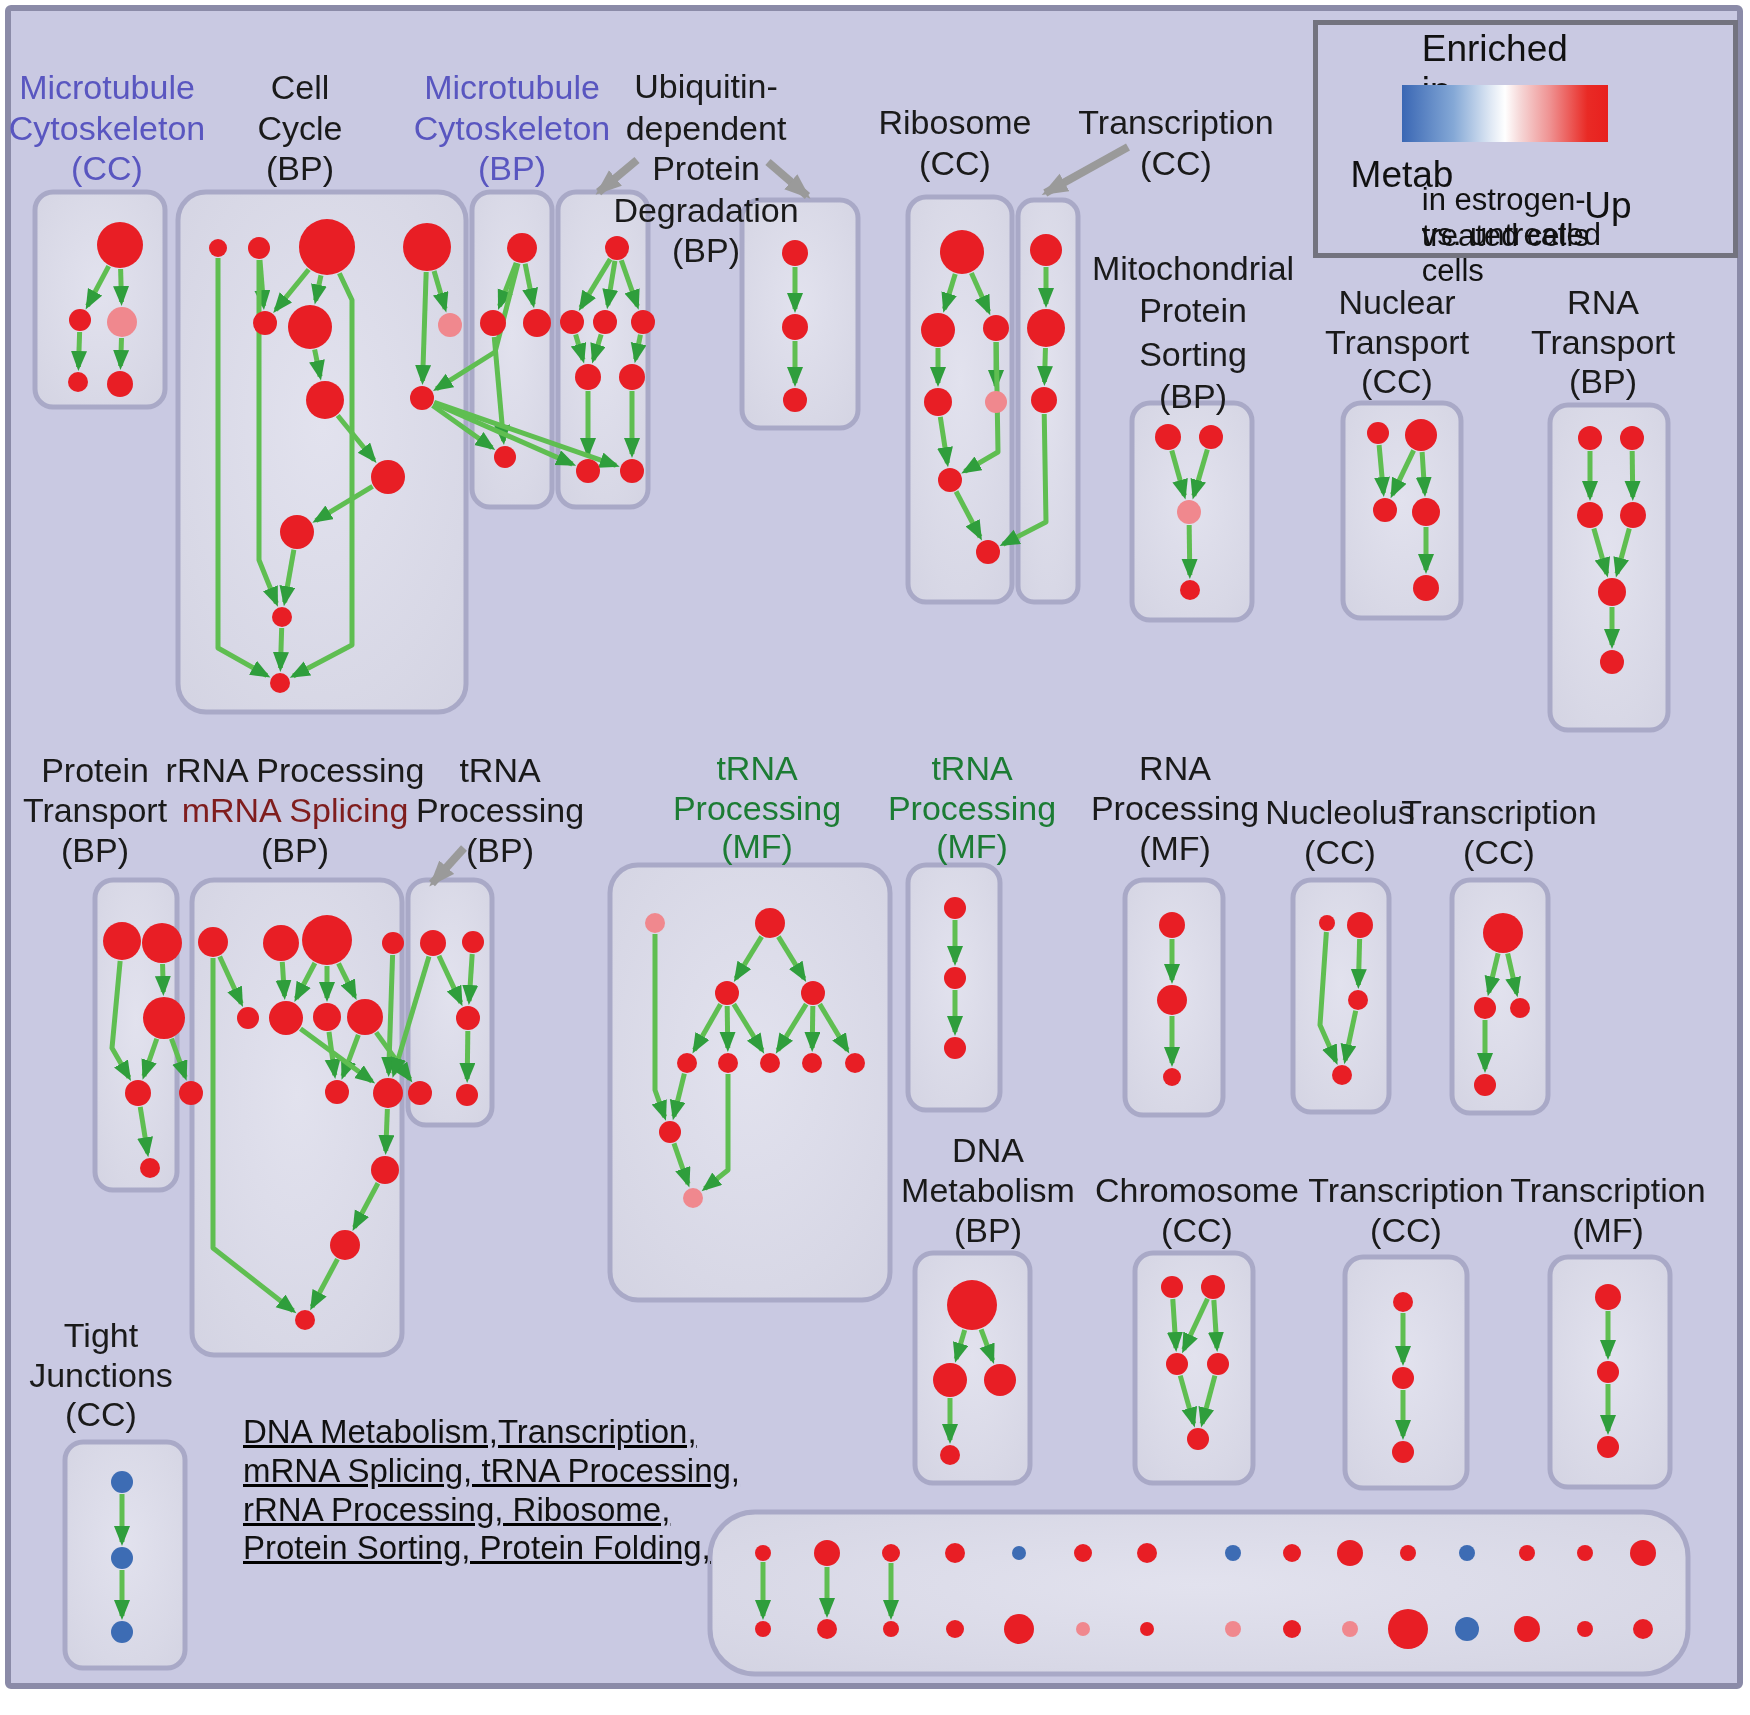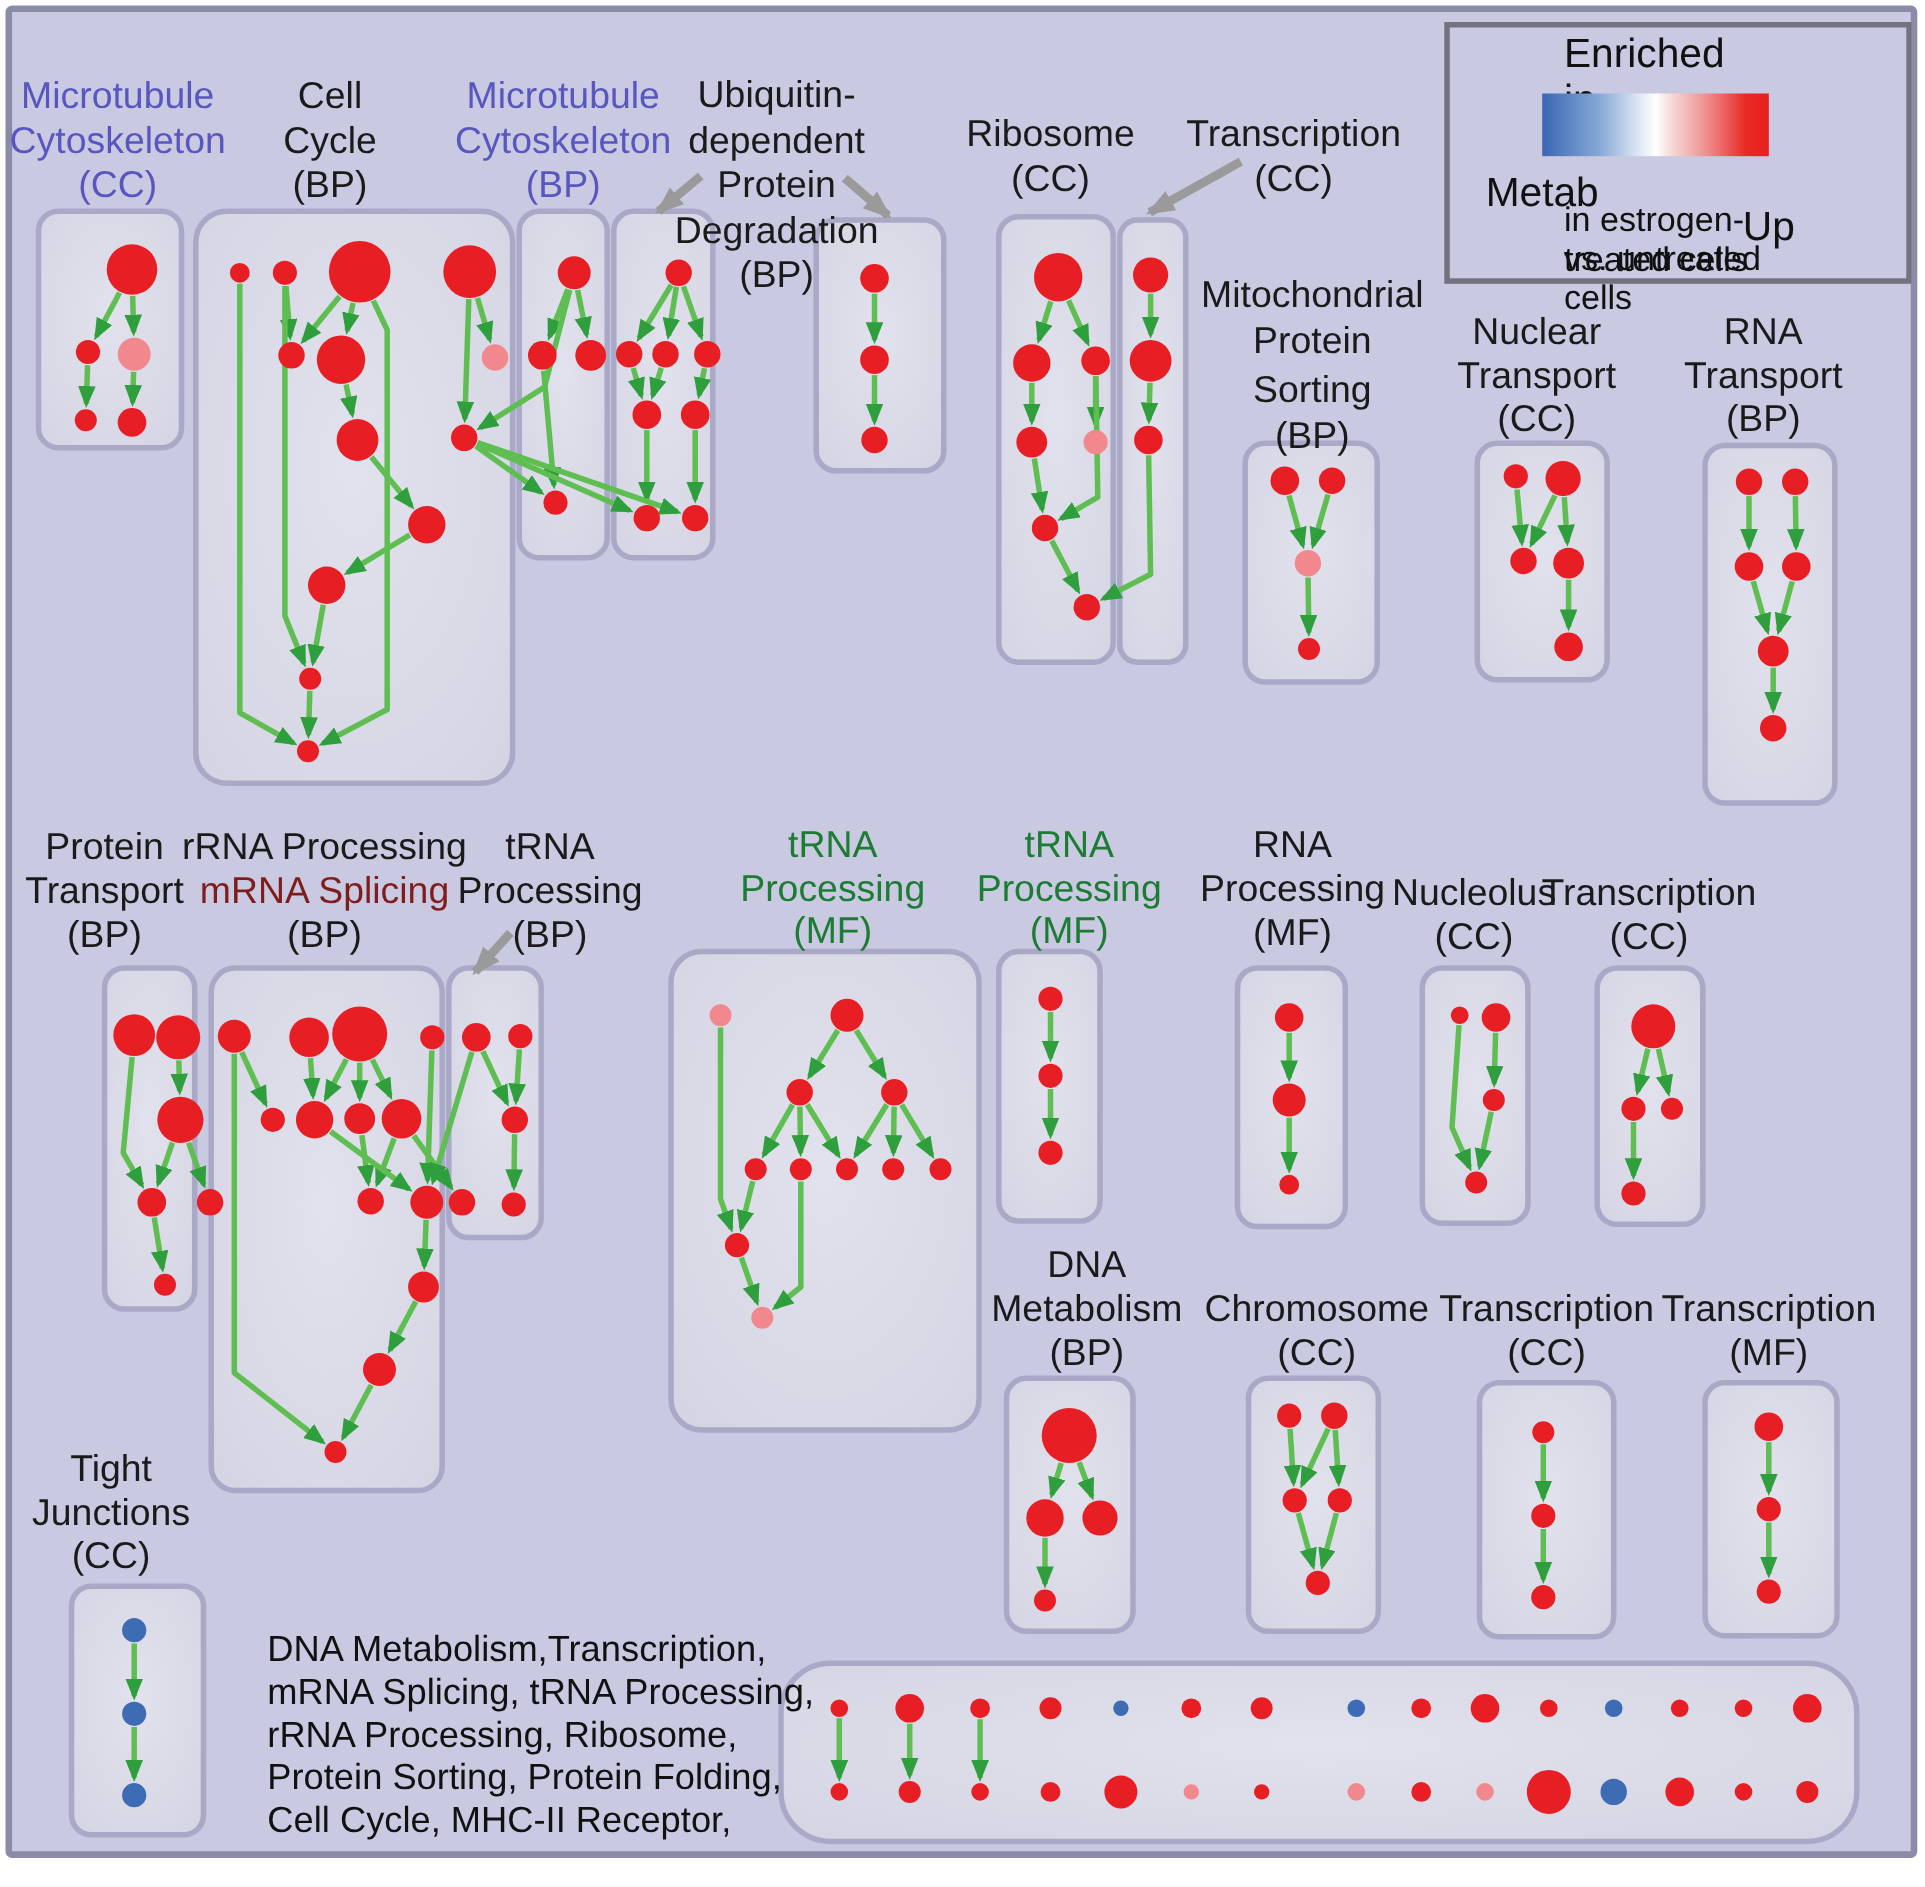--- a/index.html
+++ b/index.html
@@ -14,21 +14,21 @@
         background:#c9c9e2;border:5px solid #73737f;box-sizing:border-box;}
   .legend .title{position:absolute;left:50%;top:45px;transform:translate(-50%,-50%);
         font-size:37px;color:#111;}
   .legend .grad{position:absolute;left:84px;top:60px;width:206px;height:57px;
         background:linear-gradient(to right,#3a67b4 0%,#84a8d6 25%,#dfe8f4 43%,#ffffff 50%,
         #f6d9d9 57%,#ef9191 72%,#e92a25 90%,#e8201e 100%);}
   .legend .down{position:absolute;left:84px;top:150px;transform:translate(-50%,-50%);font-size:37px;color:#111;}
   .legend .up{position:absolute;left:290px;top:150px;transform:translate(-50%,-50%);font-size:37px;color:#111;margin-top:31px;}
   .legend .sub1{position:absolute;left:50%;top:193px;transform:translate(-50%,-50%);font-size:31px;color:#111;}
   .legend .sub2{position:absolute;left:50%;top:228px;transform:translate(-50%,-50%);font-size:31px;color:#111;}
-  .note{position:absolute;left:243px;top:1480px;}
+  .note{position:absolute;left:243px;top:1413px;text-decoration:underline;}
   .note div{font-size:33px;line-height:38.8px;color:#111;white-space:nowrap;}
 </style>
 </head>
 <body>
 
 <div class="page">
   <div class="figure-bg"></div>
 
   <svg id="diagram" width="1750" height="1715" viewBox="0 0 1750 1715">
     <defs>
@@ -427,15 +427,14 @@
     <div class="up">Up</div>
     <div class="sub1">in estrogen-treated cells</div>
     <div class="sub2">vs. untreated cells</div>
   </div>
 
   <div class="note">
     <div>DNA Metabolism,Transcription,</div>
     <div>mRNA Splicing, tRNA Processing,</div>
     <div>rRNA Processing, Ribosome,</div>
     <div>Protein Sorting, Protein Folding,</div>
-    <div>Cell Cycle, MHC-II Receptor,</div>
   </div>
 </div>
 
 </body></html>

